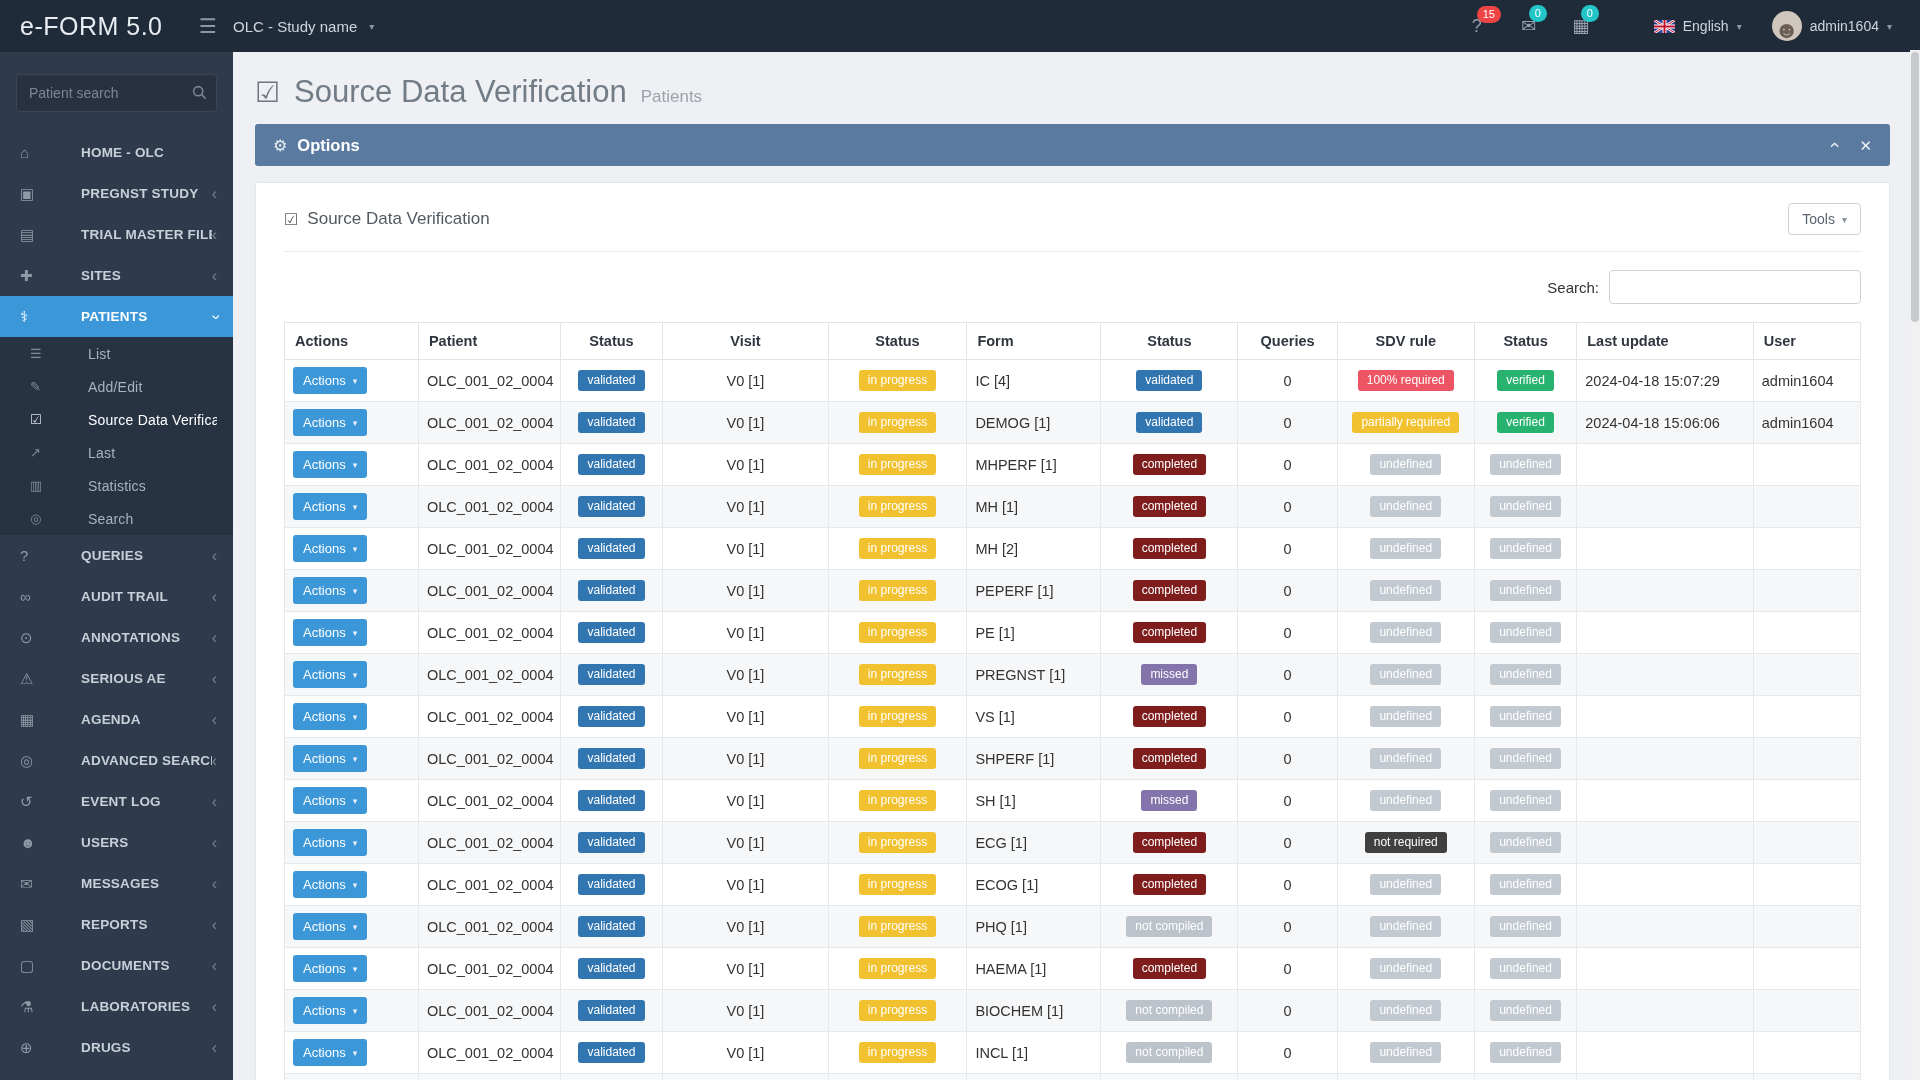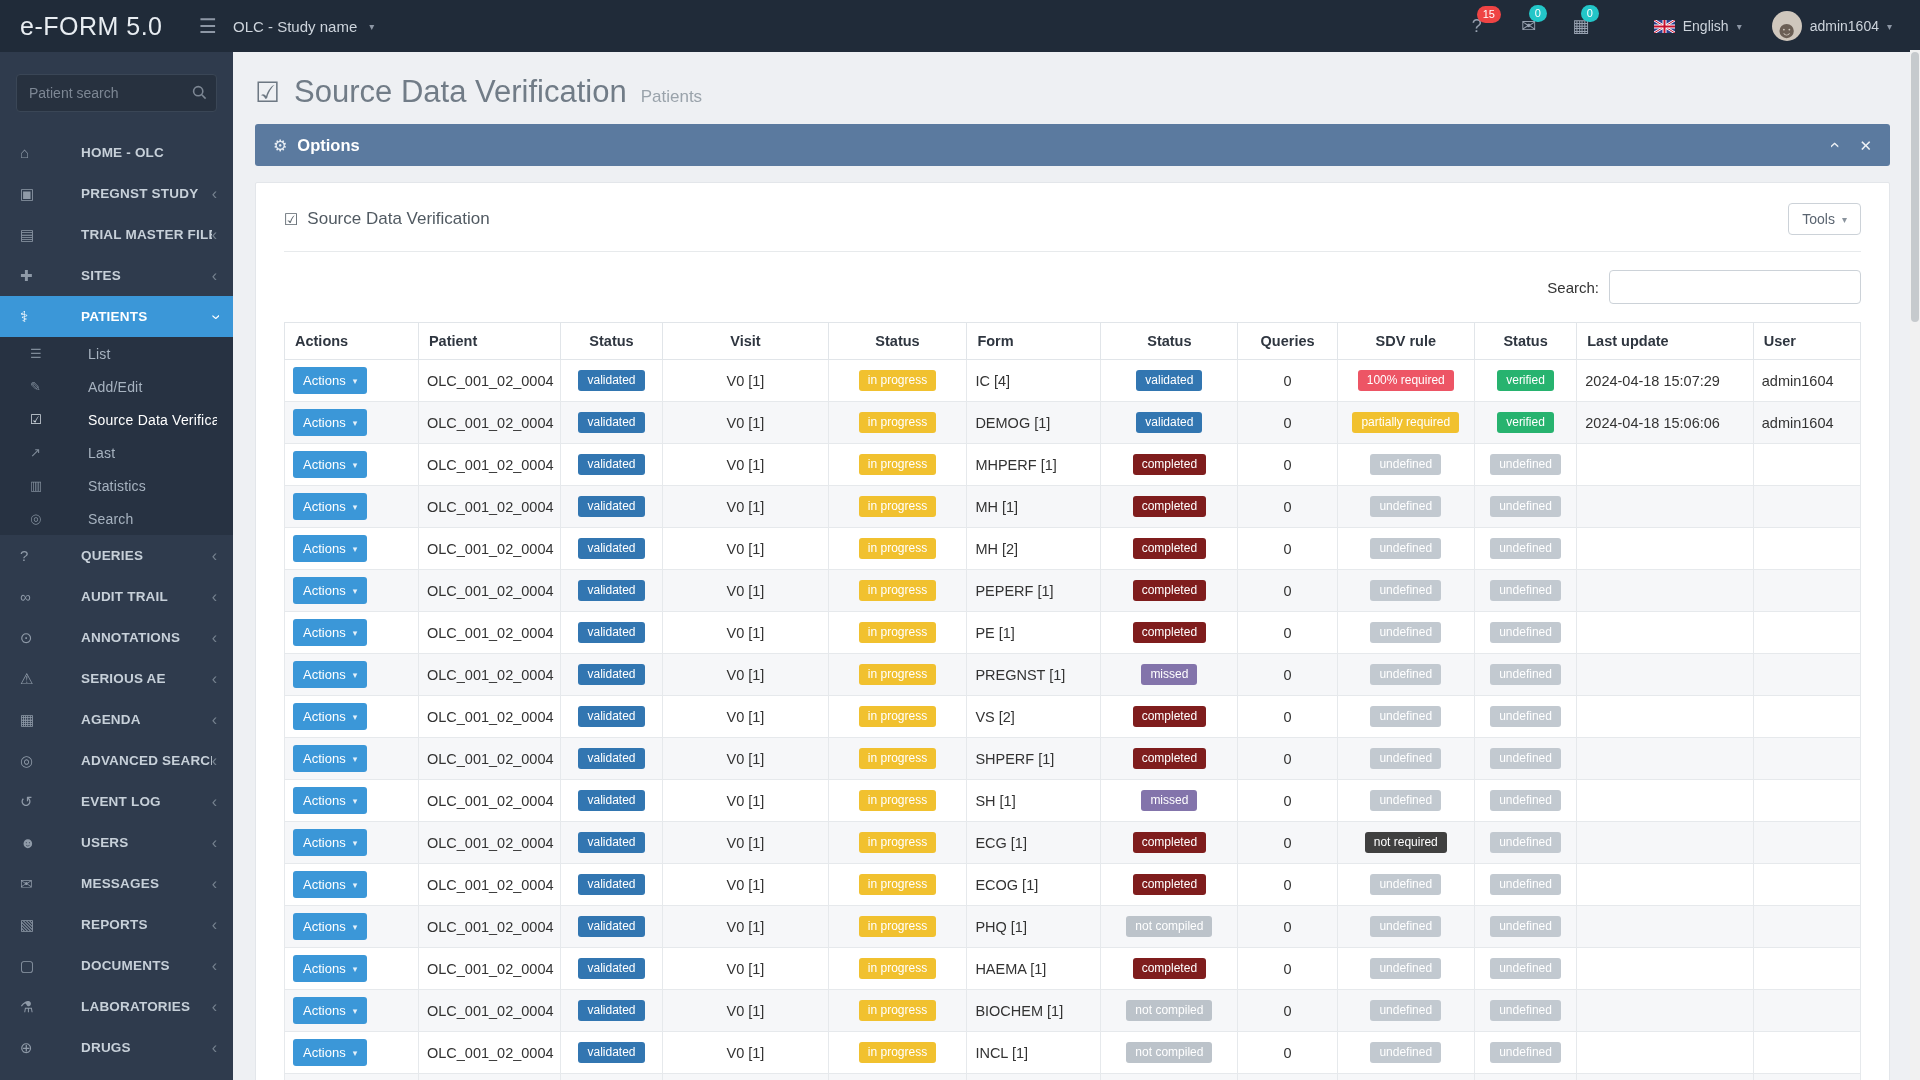--- a/index.html
+++ b/index.html
@@ -684,21 +684,21 @@
             <td class="t-left">
               <button class="actions-btn">
                 <span>Actions</span>
                 <span class="caret">▾</span>
               </button>
             </td>
             <td class="t-left">OLC_001_02_0004</td>
             <td class="t-center"><span class="badge badge-validated">validated</span></td>
             <td class="t-center">V0 [1]</td>
             <td class="t-center"><span class="badge badge-in-progress">in progress</span></td>
-            <td class="t-left">VS [2]</td>
+            <td class="t-left">VS [1]</td>
             <td class="t-center"><span class="badge badge-completed">completed</span></td>
             <td class="t-center">0</td>
             <td class="t-center"><span class="badge badge-undefined">undefined</span></td>
             <td class="t-center"><span class="badge badge-undefined">undefined</span></td>
             <td class="t-left"></td>
             <td class="t-left"></td>
           </tr>
 
           <tr>
             <td class="t-left">

